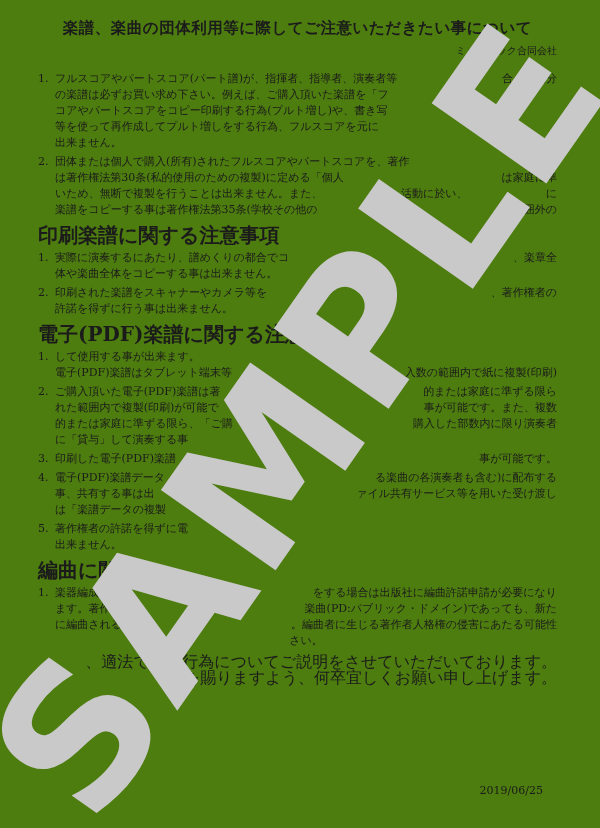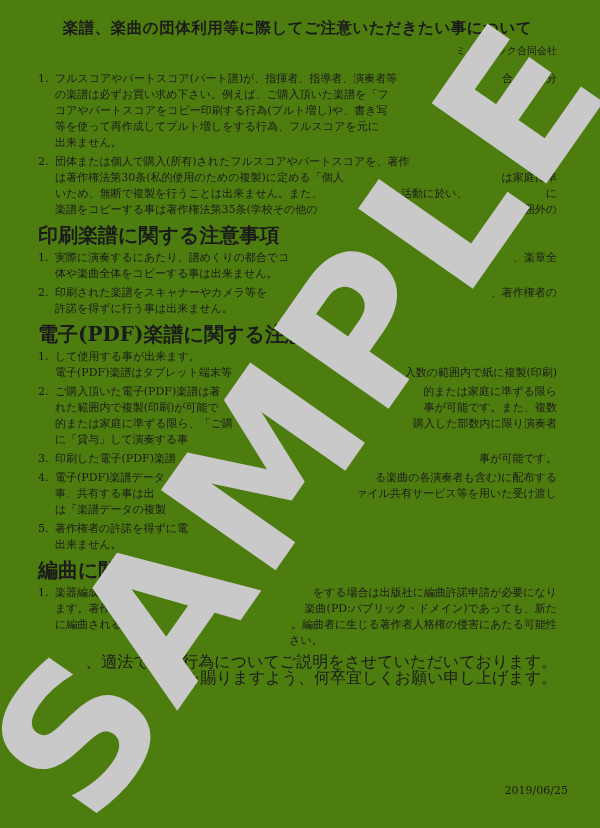--- a/index.html
+++ b/index.html
@@ -56,21 +56,21 @@
     display:flex;
     justify-content:space-between;
   }
   .closing{
     margin-top:5px;
     font-size:16px;
   }
   .doc-date{
     position:absolute;
     top:784px;
-    right:32px;
+    right:57px;
     font-size:11px;
     line-height:14px;
   }
   .watermark{
     position:absolute;
     left:-160px;
     top:322px;
     width:920px;
     height:195px;
     line-height:195px;

